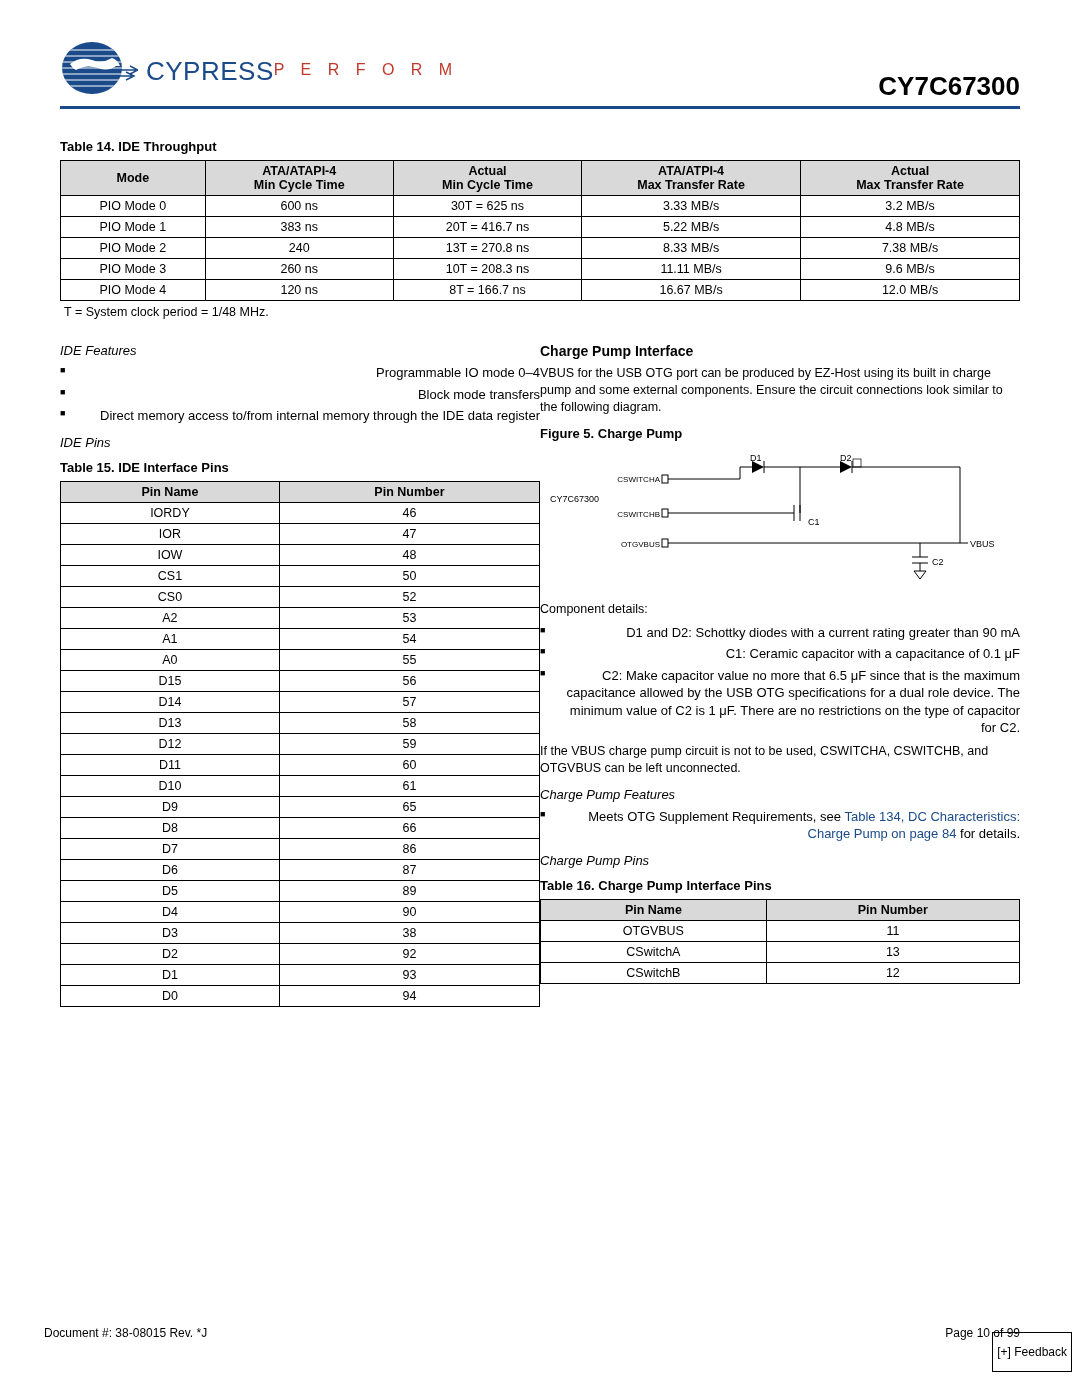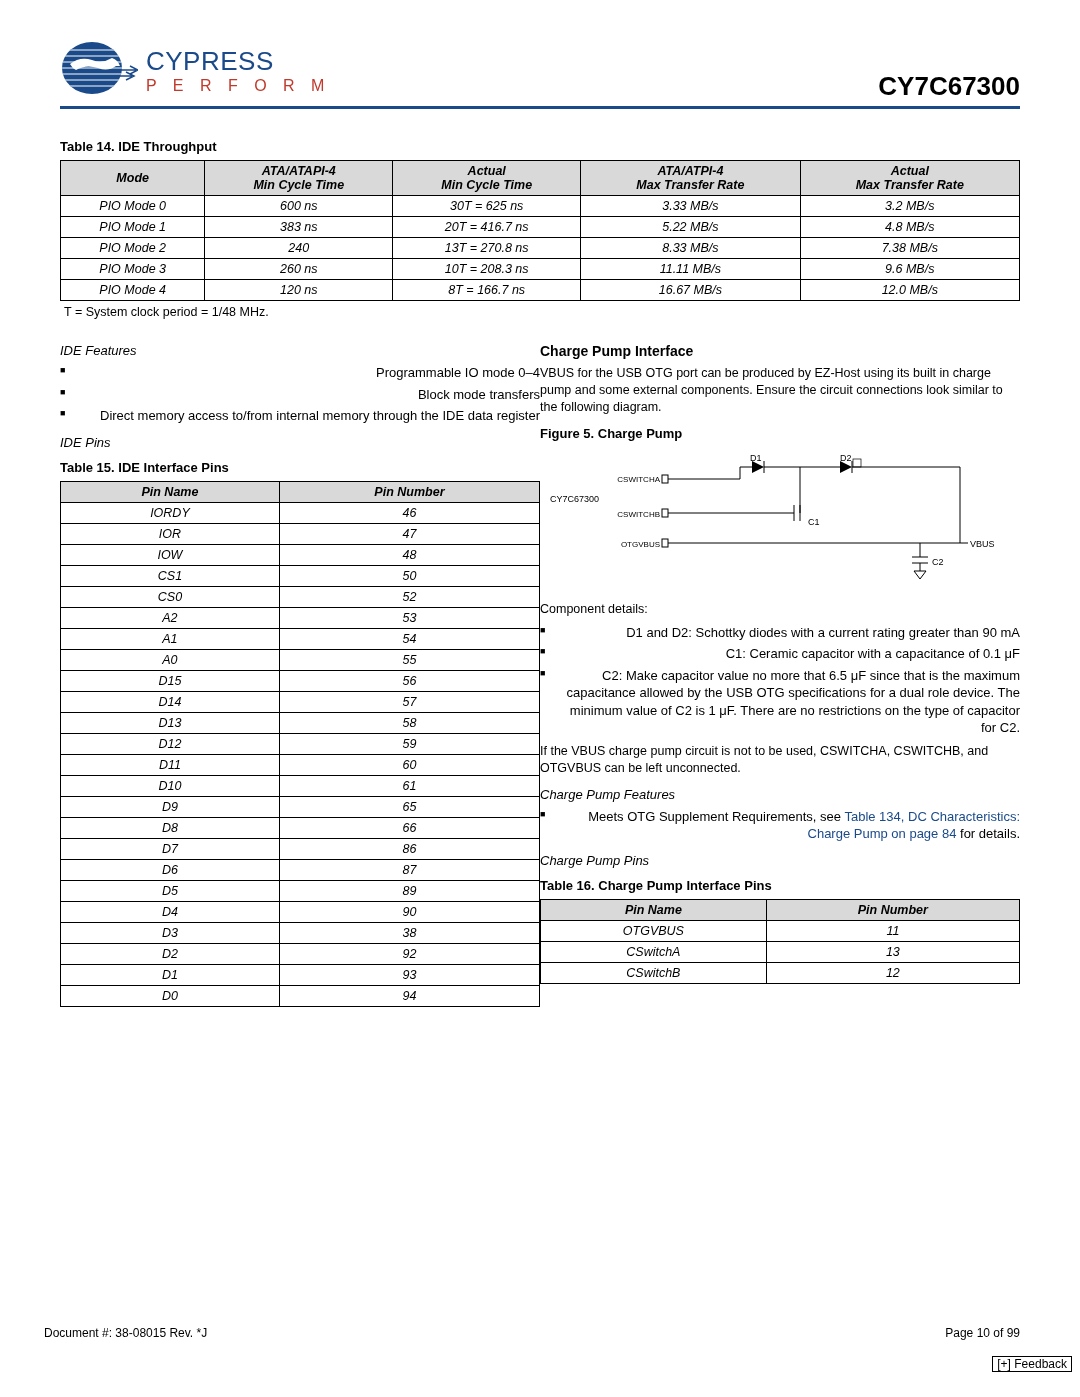--- a/index.html
+++ b/index.html
@@ -24,21 +24,21 @@
     padding-bottom: 4px;
     margin-bottom: 30px;
   }
   .logo-block {
     display: flex;
     align-items: center;
     gap: 8px;
   }
   .logo-text-block {
     display: flex;
-    flex-direction: column;
+    flex-direction: row;
     line-height: 1;
   }
   .logo-name {
     font-size: 26px;
     font-weight: normal;
     color: #1a4a8a;
     letter-spacing: 0.5px;
   }
   .logo-tag {
     font-size: 16px;
@@ -58,21 +58,20 @@
   .subsection-title {
     font-style: italic;
     font-size: 13px;
     margin: 10px 0 6px 0;
   }
   table.data {
     border-collapse: collapse;
     width: 100%;
     font-size: 12.5px;
     margin-bottom: 4px;
-    font-style: italic;
   }
   table.data th, table.data td {
     border: 1px solid #000;
     padding: 3px 6px;
     text-align: center;
   }
   table.data th {
     background: #d9d9d9;
     font-weight: bold;
   }
@@ -124,21 +123,21 @@
     display: flex;
     justify-content: space-between;
     font-size: 12px;
   }
   .feedback {
     position: absolute;
     bottom: 8px;
     right: 8px;
     border: 1px solid #000;
     font-size: 12px;
-    padding: 0 4px;
+    padding: 12px 4px;
   }
   .figure-box {
     border: none;
     margin: 6px 0 14px 0;
     font-size: 9px;
   }
   svg { display: block; }
 </style>
 </head>
 <body>

